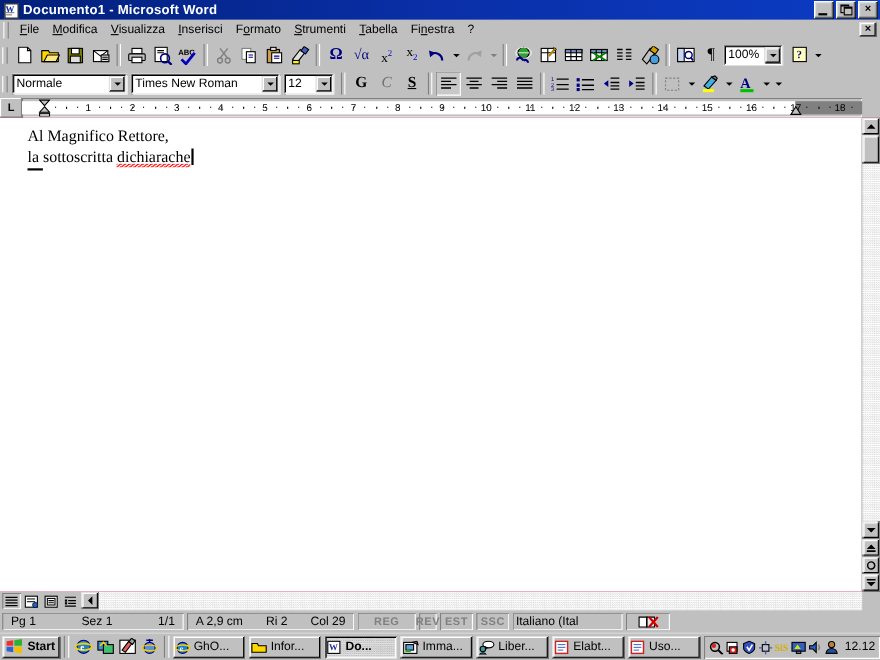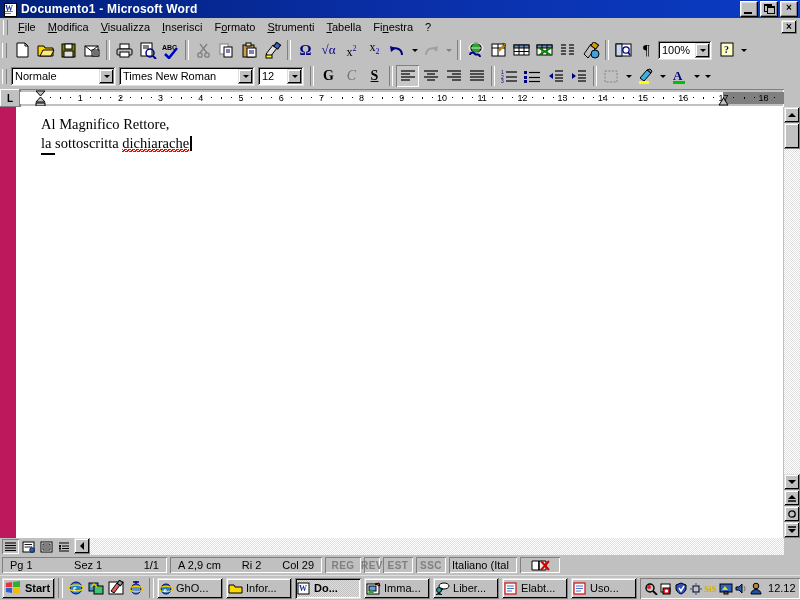--- a/index.html
+++ b/index.html
@@ -156,21 +156,20 @@
   .ruler .band-gray  { position:absolute; top:3px; height:12px; background:#808080; }
   .ruler .num { position: absolute; top: 4px; font-size: 9px; color:#000; transform: translateX(-50%); line-height: 10px;}
   .ruler .tick { position: absolute; top: 8px; width: 1px; height: 2px; background: #000; }
   .ruler .dot { position:absolute; top:8px; width:1px;height:1px;background:#000;}
   .hourglass { position:absolute; left:0; top:1px; width:10px; height:16px; }
 
   
   .page-area {
     flex: 1 1 auto; background: #be185d; position: relative; overflow: hidden;
     display: flex;
-    padding-left: 16px;
   }
   .page-canvas { flex: 1 1 auto; position: relative; background: #fff; }
   .doc-text {
     position: absolute; left: 25px; top: 8px;
     font-family: "Liberation Serif", serif; font-size: 14.5px;
     color: #000; line-height: 19px; white-space: nowrap;
   }
   .misspell {
     position: relative;
     background-image: repeating-linear-gradient(135deg, #f00 0 1px, transparent 1px 2px);
@@ -893,33 +892,33 @@
       <div class="sb-panel" style="width:165px;justify-content:space-between;padding:0 8px;">
         <span class="sb-cell">Pg  1</span>
         <span class="sb-cell">Sez  1</span>
         <span class="sb-cell">1/1</span>
       </div>
       <div class="sb-panel" style="width:152px;justify-content:space-between;padding:0 8px;">
         <span class="sb-cell">A  2,9 cm</span>
         <span class="sb-cell">Ri  2</span>
         <span class="sb-cell">Col  29</span>
       </div>
-      <div class="sb-panel" style="width:36px;justify-content:center;">
+      <div class="sb-panel" style="width:53px;justify-content:center;">
           <span class="sb-dim">REG</span>
         </div>
       <div class="sb-panel" style="width:16px;justify-content:center;">
           <span class="sb-dim">REV</span>
         </div>
       <div class="sb-panel" style="width:30px;justify-content:center;">
           <span class="sb-dim">EST</span>
         </div>
       <div class="sb-panel" style="width:30px;justify-content:center;">
           <span class="sb-dim">SSC</span>
         </div>
-      <div class="sb-panel" style="width:68px;">
+      <div class="sb-panel" style="width:100px;">
           <span>Italiano (Ital</span>
         </div>
       <div class="sb-panel" style="width:40px;justify-content:center;">
         <svg width="20" height="14">
             <path d="M2,3 L9,3 L9,12 L2,12 Z" fill="#fff" stroke="#000"></path>
             <path d="M9,3 L16,3 L16,12 L9,12 Z" fill="#e8e8e8" stroke="#000"></path>
             <line x1="9" y1="3" x2="9" y2="12" stroke="#000"></line>
             <path d="M11,3 L19,12 M19,3 L11,12" stroke="#d00000" stroke-width="2"></path>
           </svg>
       </div>

